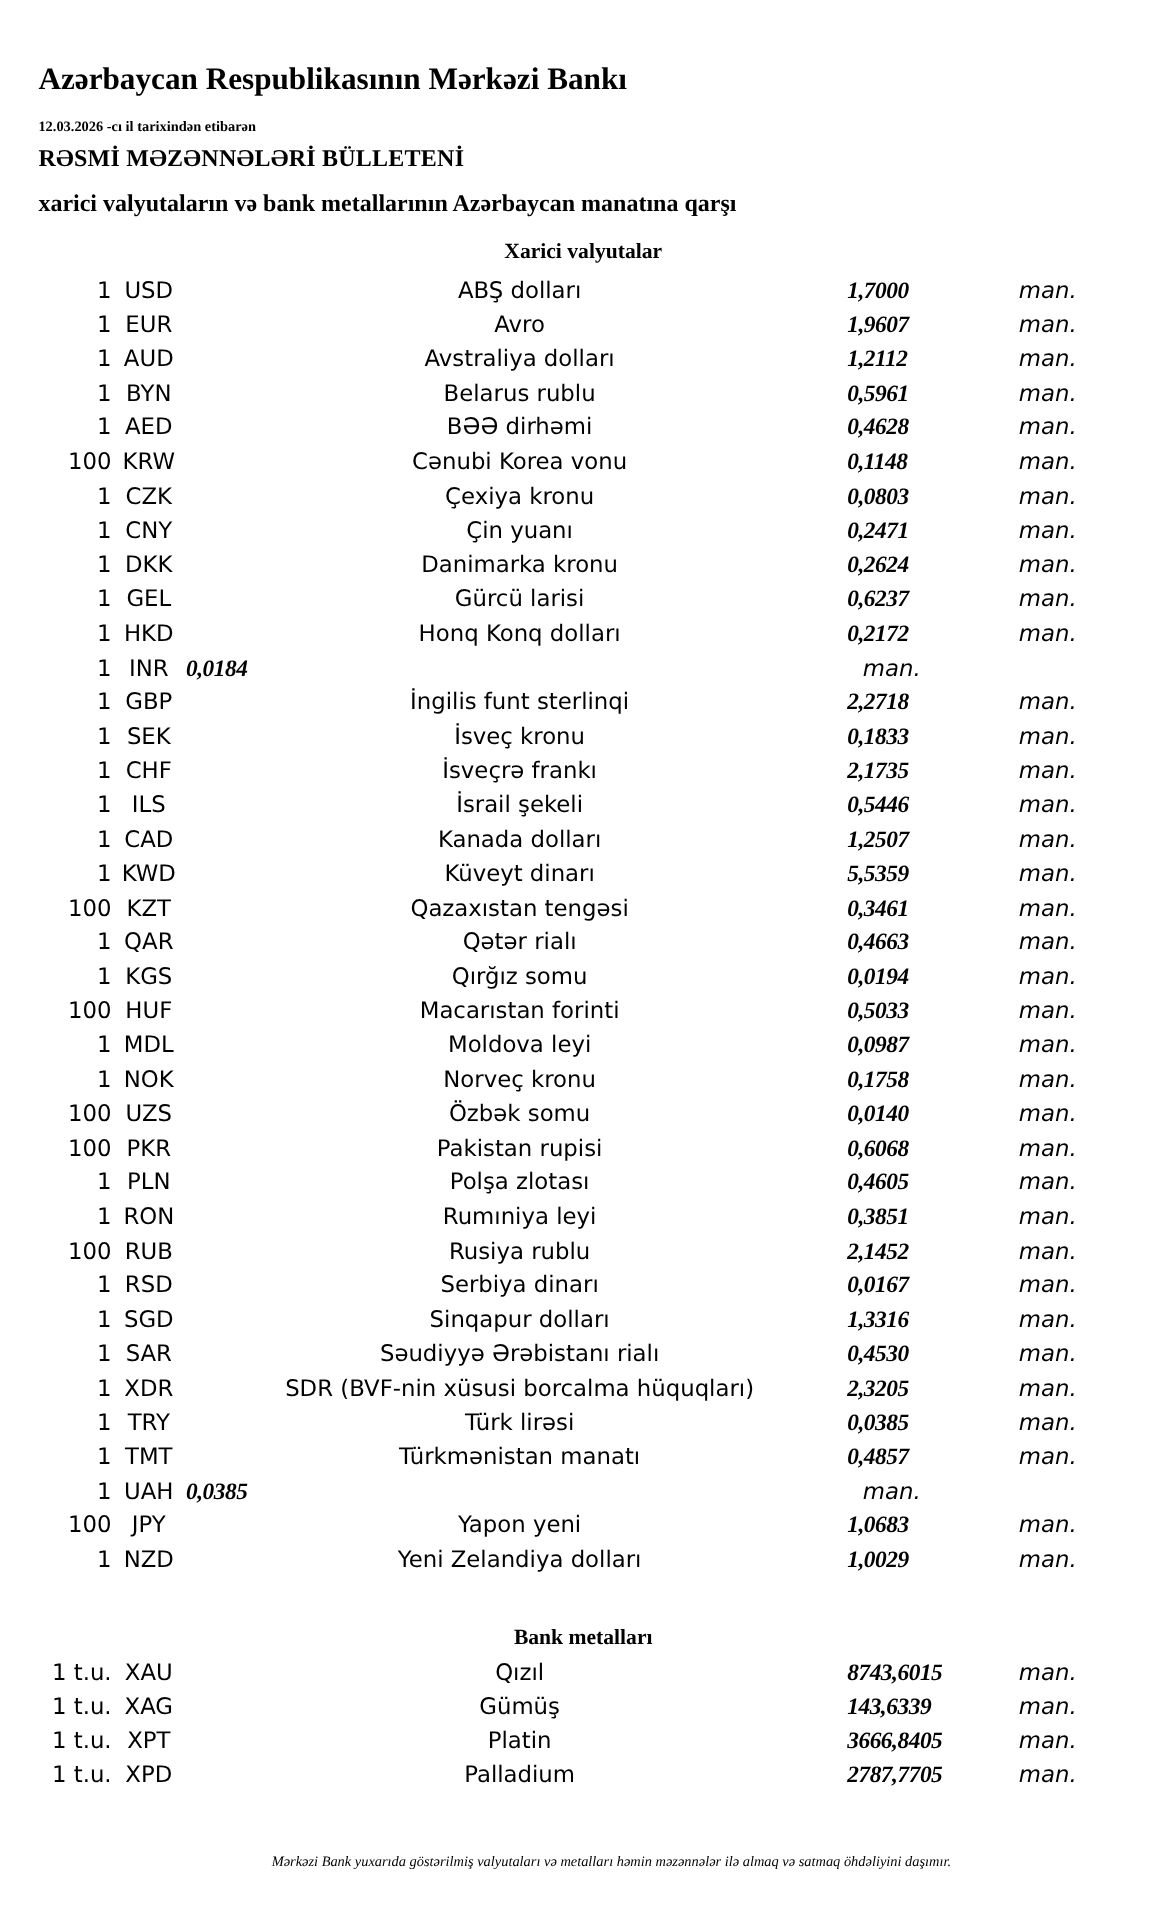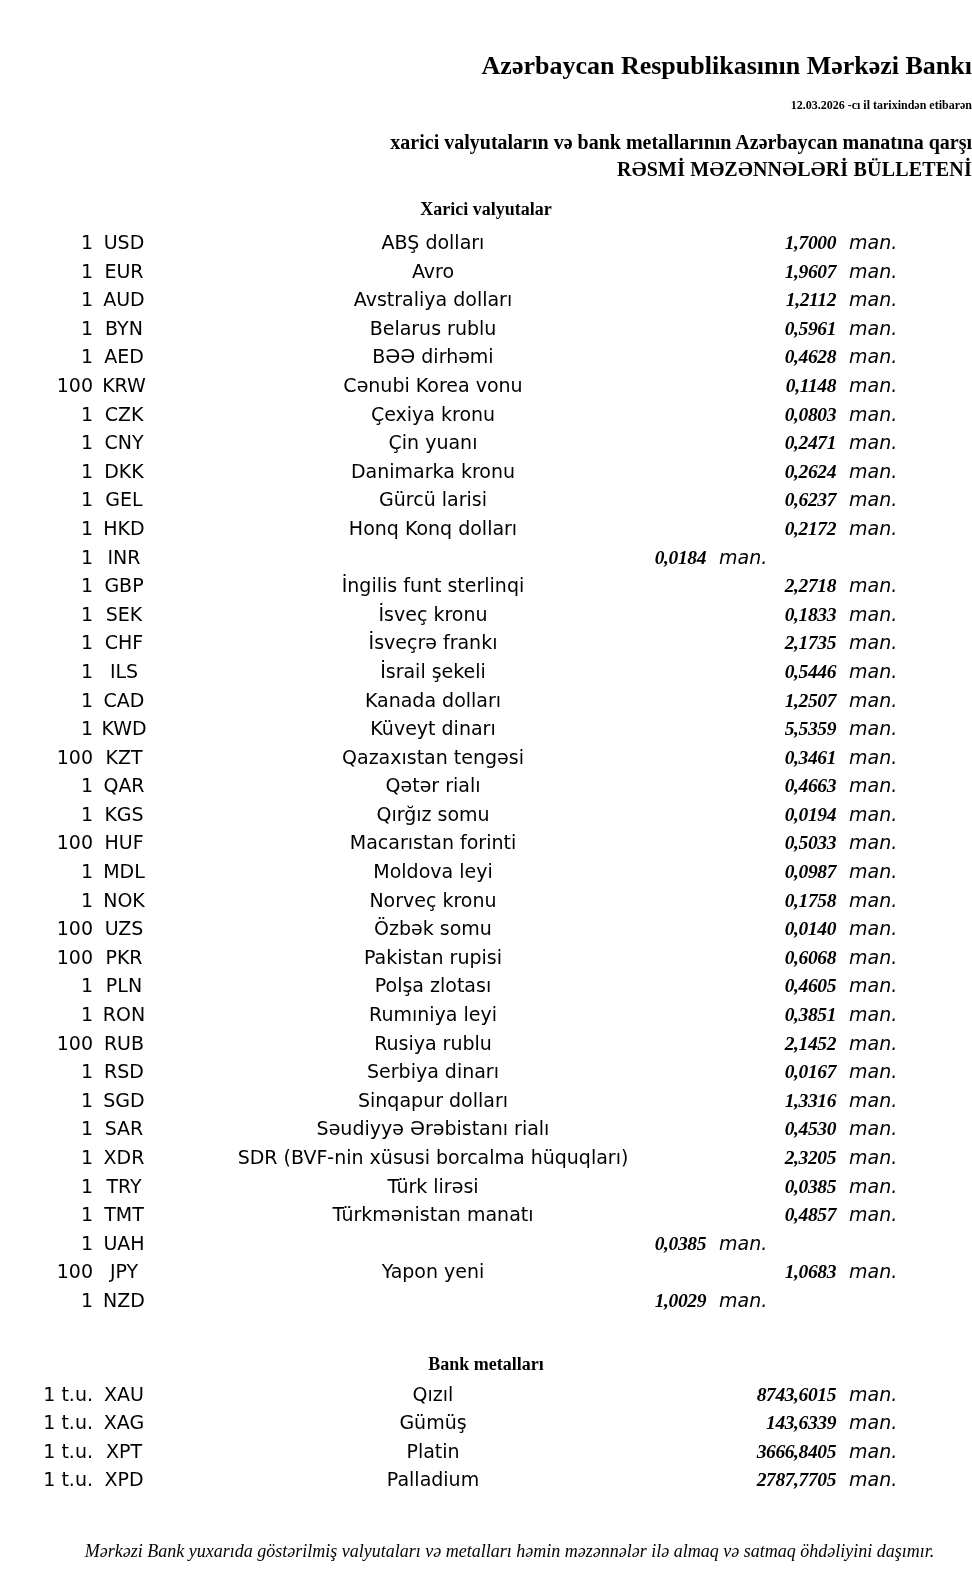--- a/index.html
+++ b/index.html
@@ -5,24 +5,25 @@
   html, body { margin:0; padding:0; background:#ffffff; }
   body {
     width:972px; height:1595px;
     color:#000;
     font-family:"DejaVu Sans", sans-serif;
     overflow:hidden;
   }
   .page { padding-top:50px; }
 
   .hdr {
-    text-align:right;
+    text-align:left;
     font-family:"Liberation Serif", serif;
     font-weight:bold;
     color:#000;
+    padding-left:32px;
   }
   .bank-title   { font-size:26px; line-height:32px; }
   .date-line    { font-size:12px; line-height:24px; margin-top:11px; }
   .subtitle-line{ font-size:20px; line-height:24px; margin-top:13px; }
   .bulletin-line{ font-size:20px; line-height:25px; margin-top:3px; letter-spacing:0.2px; }
 
   .section-title {
     text-align:center;
     font-family:"Liberation Serif", serif;
     font-weight:bold;
@@ -41,49 +42,49 @@
     height:28.6px;
     line-height:28.6px;
     font-size:19px;
     align-items:baseline;
     white-space:nowrap;
   }
   .cell-qty  { text-align:right; }
   .cell-code { text-align:center; }
   .cell-name { text-align:center; padding-left:5px; }
   .cell-rate {
-    text-align:right;
+    text-align:left;
     font-family:"Liberation Serif", serif;
     font-style:italic;
     font-weight:bold;
     font-size:19.5px;
     letter-spacing:-0.4px;
   }
   .cell-unit { text-align:left; padding-left:13px;font-style:italic; }
 
   .footer-note {
     margin-top:46px;
     padding:0 20px;
     text-align:center;
     font-family:"Liberation Serif", serif;
     font-style:italic;
-    font-size:18px;
+    font-size:12px;
     line-height:22px;
     margin-left:47px;
   }
 </style>
 </head>
 <body>
 
 <div class="page">
 
   <div class="hdr bank-title">Azərbaycan Respublikasının Mərkəzi Bankı</div>
   <div class="hdr date-line">12.03.2026 -cı il tarixindən etibarən</div>
+  <div class="hdr bulletin-line">RƏSMİ MƏZƏNNƏLƏRİ BÜLLETENİ</div>
   <div class="hdr subtitle-line">xarici valyutaların və bank metallarının Azərbaycan manatına qarşı</div>
-  <div class="hdr bulletin-line">RƏSMİ MƏZƏNNƏLƏRİ BÜLLETENİ</div>
 
   <div class="section-title">Xarici valyutalar</div>
   <div class="rate-table">
       <div class="row">
     <span class="cell-qty">1</span>
     <span class="cell-code">USD</span>
     <span class="cell-name">ABŞ dolları</span>
     <span class="cell-rate">1,7000</span>
     <span class="cell-unit">man.</span>
   </div>
@@ -333,20 +334,21 @@
       <div class="row">
     <span class="cell-qty">100</span>
     <span class="cell-code">JPY</span>
     <span class="cell-name">Yapon yeni</span>
     <span class="cell-rate">1,0683</span>
     <span class="cell-unit">man.</span>
   </div>
       <div class="row">
     <span class="cell-qty">1</span>
     <span class="cell-code">NZD</span>
+    <span class="cell-name">Yeni Zelandiya dolları</span>
     <span class="cell-rate">1,0029</span>
     <span class="cell-unit">man.</span>
   </div>
     </div>
 
   <div class="section-title metals-title">Bank metalları</div>
   <div class="rate-table metals-table">
       <div class="row">
     <span class="cell-qty">1 t.u.</span>
     <span class="cell-code">XAU</span>

